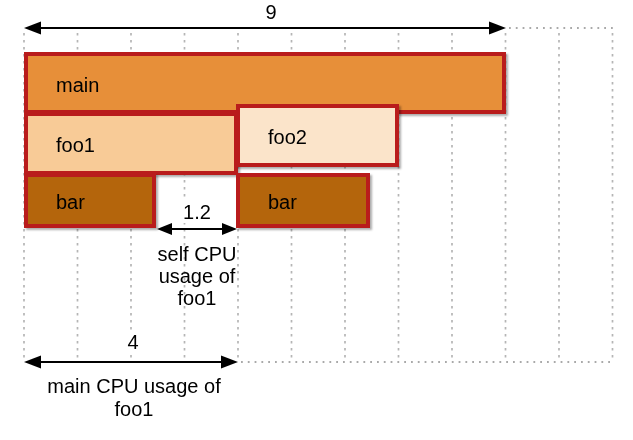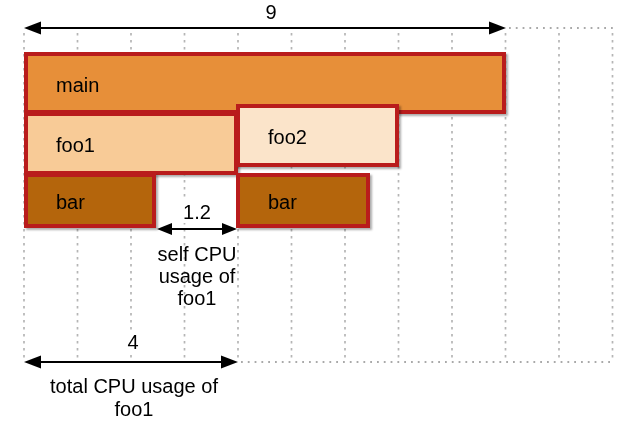--- a/index.html
+++ b/index.html
@@ -122,16 +122,16 @@
   <div class="num-label lbl-15">
     <span>1.2</span>
   </div>
   <div class="num-label lbl-4">
     <span>4</span>
   </div>
 
   <div class="caption caption-self">self CPU
 usage of
 foo1</div>
-  <div class="caption caption-total">total CPU usage of
+  <div class="caption caption-total">main CPU usage of
 foo1</div>
 
 </div>
 
 </body></html>

